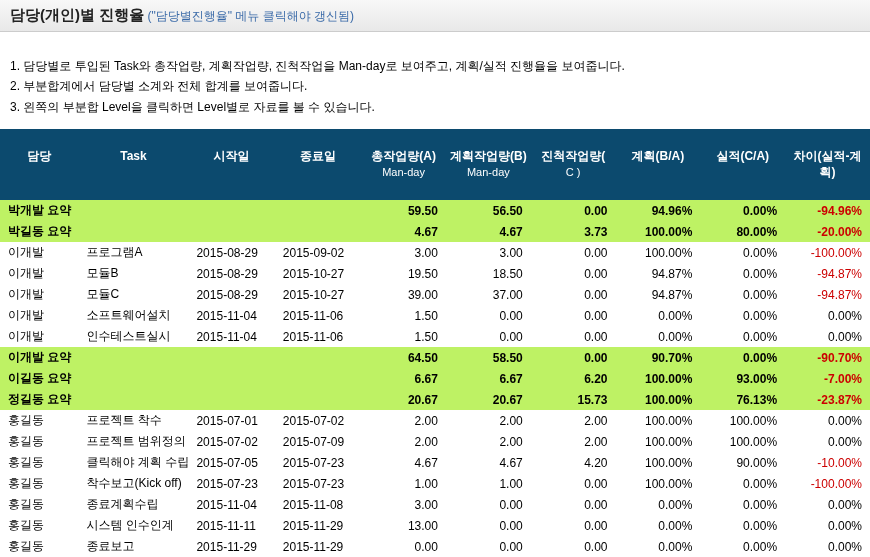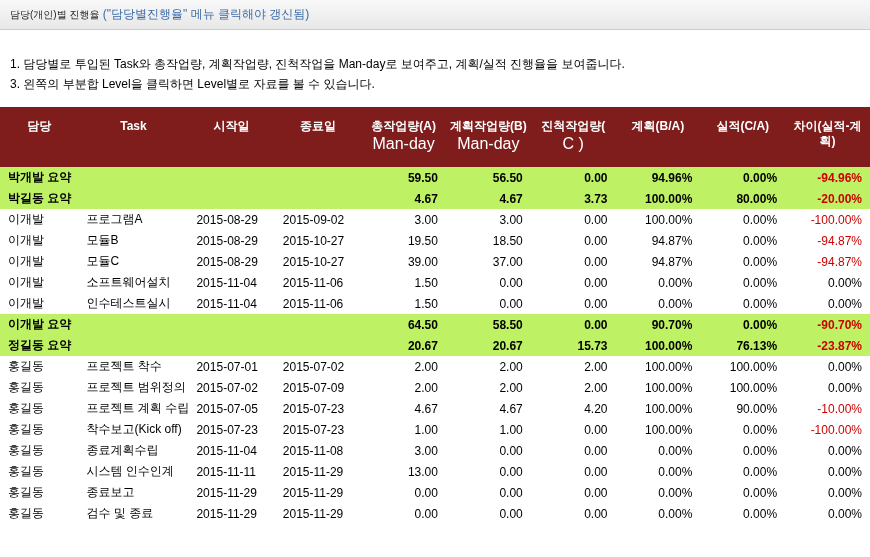--- a/index.html
+++ b/index.html
@@ -1,23 +1,23 @@
 <!DOCTYPE html>
 <html><head>
   <meta charset="utf-8">
   <style>
     * { margin: 0; padding: 0; box-sizing: border-box; }
     body { font-family: "Malgun Gothic", Arial, sans-serif; font-size: 12px; background: #fff; }
     .header { background: linear-gradient(to bottom, #f8f8f8, #e8e8e8); padding: 6px 10px; border-bottom: 1px solid #ccc; }
-    .header-title { font-size: 10px; font-weight: normal; color: #222; display: inline; }
+    .header-title { font-size: 15px; font-weight: bold; color: #222; display: inline; }
     .header-sub { font-size: 12px; color: #3a6aa8; display: inline; }
     .notes { padding: 24px 10px 12px; line-height: 1.7; color: #000; }
     table { width: 100%; border-collapse: collapse; table-layout: fixed; }
-    thead th { background: #7f1d1d; color: #fff; font-weight: bold; text-align: center; padding: 12px 2px; font-size: 12px; vertical-align: top; line-height: 1.3; margin-left: 6px; }
-    thead th .sub { font-size: 16px; font-weight: normal; display: block; text-align: center; }
+    thead th { background: #0c4a6e; color: #fff; font-weight: bold; text-align: center; padding: 20px 2px; font-size: 12px; vertical-align: top; line-height: 1.3; margin-left: 6px; }
+    thead th .sub { font-size: 11px; font-weight: normal; display: block; text-align: center; }
     tbody td { padding: 2px 6px; font-size: 12px; height: 18px; white-space: nowrap; overflow: hidden; }
     tbody tr.summary { background: #bef264; font-weight: bold; }
     .left { text-align: left; padding-left: 8px; }
     .right { text-align: right; padding-right: 8px; }
     .neg { color: #c00; }
     .col-name { width: 10%; }
     .col-task { width: 14%; }
     .col-start { width: 11%; }
     .col-end { width: 11%; }
     .col-num { width: 10.8%; }
@@ -25,20 +25,21 @@
 </head>
 <body>
 
 <div class="header">
   <span class="header-title">담당(개인)별 진행율</span>
   <span class="header-sub">("담당별진행율" 메뉴 클릭해야 갱신됨)</span>
 </div>
 
 <div class="notes">
   <div>1. 담당별로 투입된 Task와 총작업량, 계획작업량, 진척작업을 Man-day로 보여주고, 계획/실적 진행율을 보여줍니다.</div>
+  <div>2. 부분합계에서 담당별 소계와 전체 합계를 보여줍니다.</div>
   <div>3. 왼쪽의 부분합 Level을 클릭하면 Level별로 자료를 볼 수 있습니다.</div>
 </div>
 
 <table>
   <colgroup>
     <col class="col-name">
       <col class="col-task">
       <col class="col-start">
       <col class="col-end">
     <col class="col-num">
@@ -153,20 +154,32 @@
         <td class="left"></td>
         <td class="left"></td>
         <td class="right">64.50</td>
         <td class="right">58.50</td>
         <td class="right">0.00</td>
         <td class="right">90.70%</td>
         <td class="right">0.00%</td>
         <td class="right neg">-90.70%</td>
       </tr>
       <tr class="summary">
+        <td class="left">이길동 요약</td>
+        <td class="left"></td>
+        <td class="left"></td>
+        <td class="left"></td>
+        <td class="right">6.67</td>
+        <td class="right">6.67</td>
+        <td class="right">6.20</td>
+        <td class="right">100.00%</td>
+        <td class="right">93.00%</td>
+        <td class="right neg">-7.00%</td>
+      </tr>
+      <tr class="summary">
         <td class="left">정길동 요약</td>
         <td class="left"></td>
         <td class="left"></td>
         <td class="left"></td>
         <td class="right">20.67</td>
         <td class="right">20.67</td>
         <td class="right">15.73</td>
         <td class="right">100.00%</td>
         <td class="right">76.13%</td>
         <td class="right neg">-23.87%</td>
@@ -190,21 +203,21 @@
         <td class="left">2015-07-09</td>
         <td class="right">2.00</td>
         <td class="right">2.00</td>
         <td class="right">2.00</td>
         <td class="right">100.00%</td>
         <td class="right">100.00%</td>
         <td class="right">0.00%</td>
       </tr>
       <tr>
         <td class="left">홍길동</td>
-        <td class="left">프로젝트 계획 수립</td>
+        <td class="left">클릭해야 계획 수립</td>
         <td class="left">2015-07-05</td>
         <td class="left">2015-07-23</td>
         <td class="right">4.67</td>
         <td class="right">4.67</td>
         <td class="right">4.20</td>
         <td class="right">100.00%</td>
         <td class="right">90.00%</td>
         <td class="right neg">-10.00%</td>
       </tr>
       <tr>

